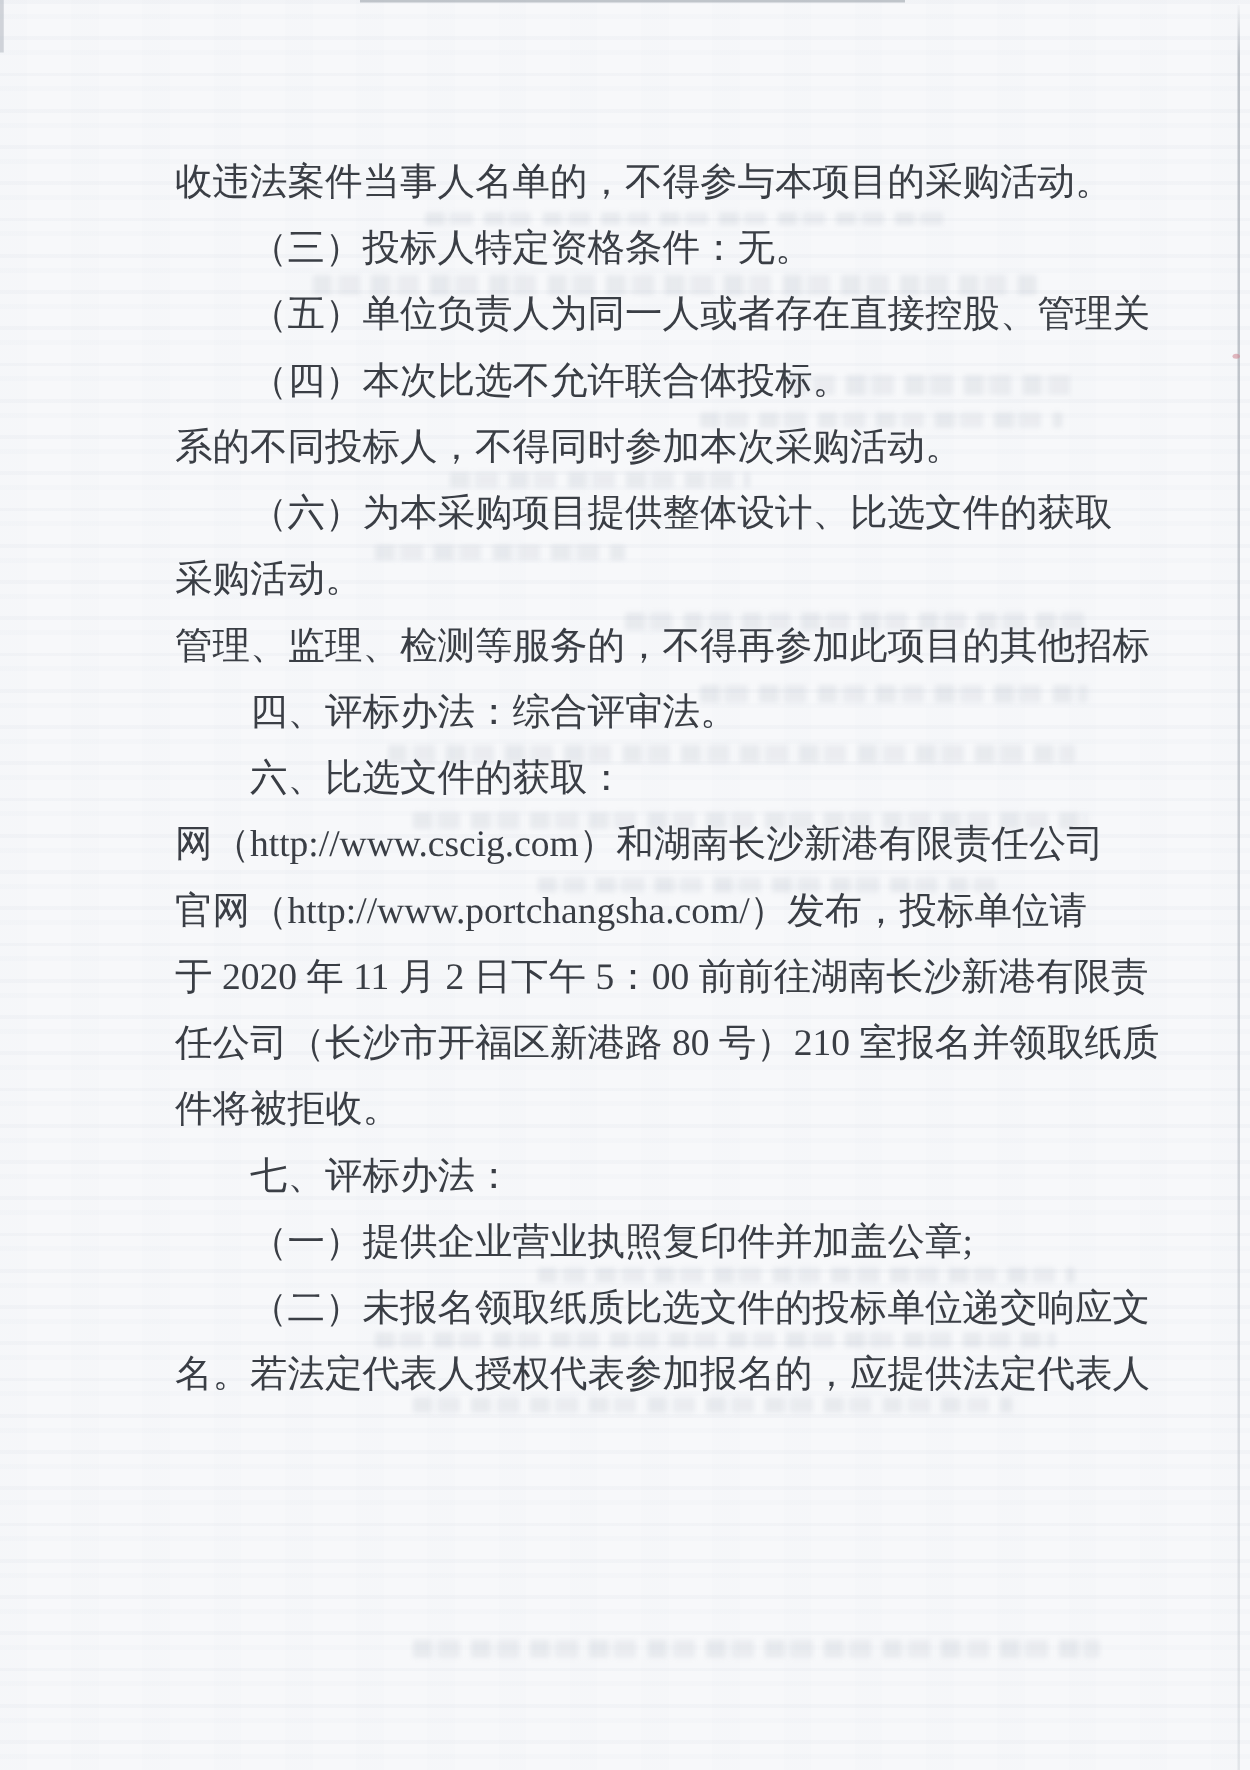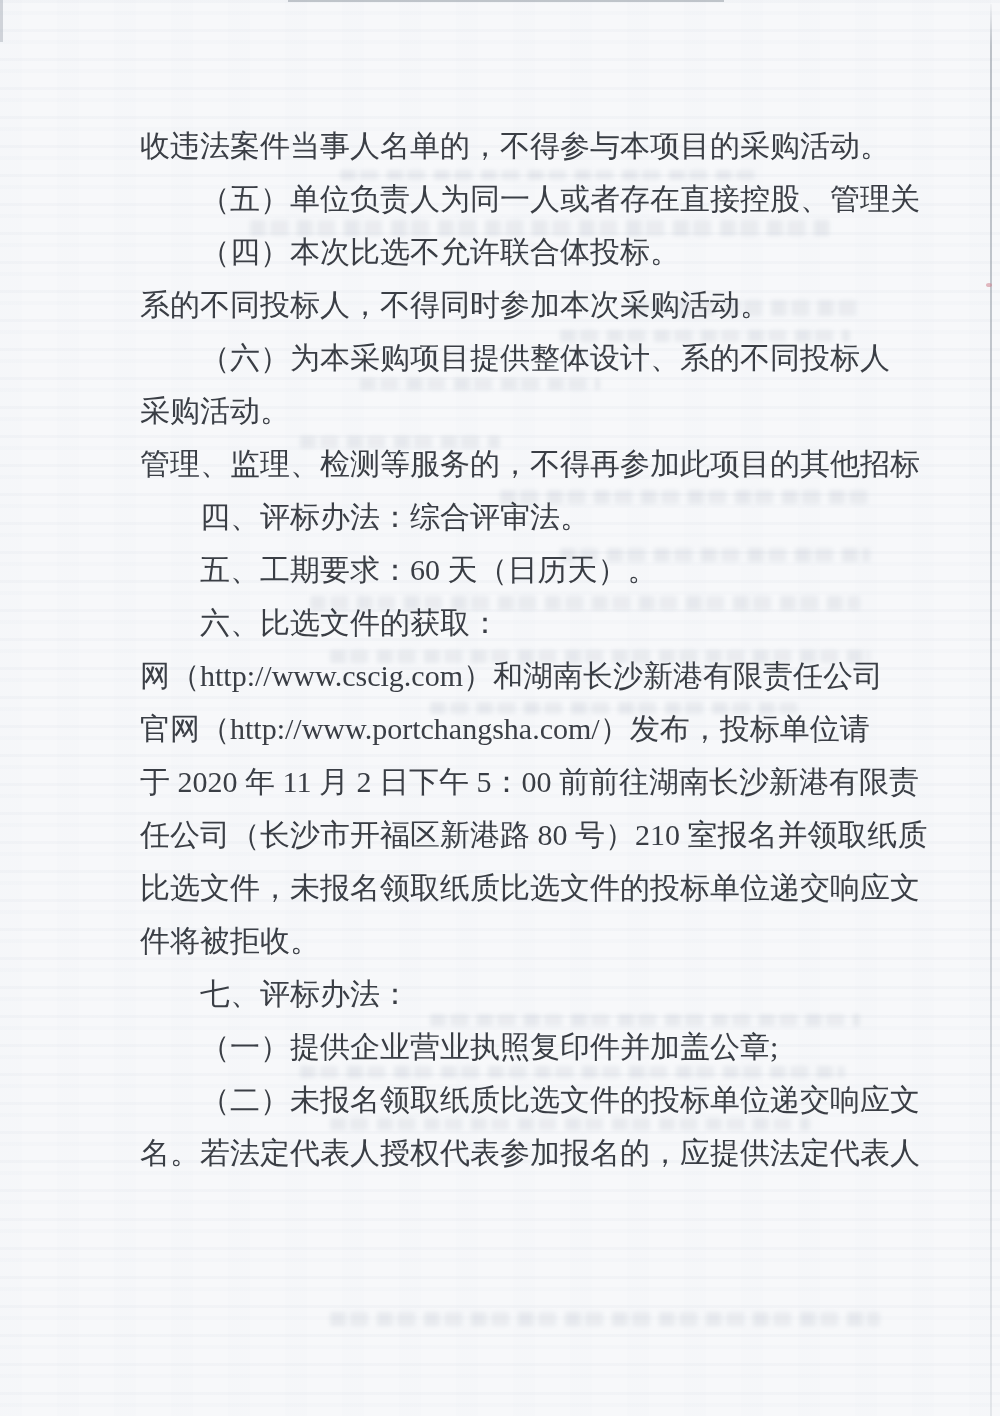--- a/index.html
+++ b/index.html
@@ -105,34 +105,33 @@
   <div class="ghost" style="top:1118px;left:330px;width:480px;height:12px;"></div>
   <div class="ghost" style="top:1312px;left:330px;width:550px;height:14px;"></div>
 
   <div class="edge-top"></div>
   <div class="edge-right"></div>
   <div class="edge-left"></div>
   <div class="artifact-dot"></div>
 
   <div class="textblock">
     <div class="line">收违法案件当事人名单的，不得参与本项目的采购活动。</div>
+    <div class="line indent">（三）投标人特定资格条件：无。</div>
     <div class="line indent">（五）单位负责人为同一人或者存在直接控股、管理关</div>
     <div class="line indent">（四）本次比选不允许联合体投标。</div>
     <div class="line">系的不同投标人，不得同时参加本次采购活动。</div>
-    <div class="line indent">（六）为本采购项目提供整体设计、系的不同投标人</div>
+    <div class="line indent">（六）为本采购项目提供整体设计、比选文件的获取</div>
     <div class="line">采购活动。</div>
     <div class="line">管理、监理、检测等服务的，不得再参加此项目的其他招标</div>
     <div class="line indent">四、评标办法：综合评审法。</div>
-    <div class="line indent">五、工期要求：60 天（日历天）。</div>
     <div class="line indent">六、比选文件的获取：</div>
     <div class="line">网（http://www.cscig.com）和湖南长沙新港有限责任公司</div>
     <div class="line">官网（http://www.portchangsha.com/）发布，投标单位请</div>
     <div class="line">于 2020 年 11 月 2 日下午 5：00 前前往湖南长沙新港有限责</div>
     <div class="line">任公司（长沙市开福区新港路 80 号）210 室报名并领取纸质</div>
-    <div class="line">比选文件，未报名领取纸质比选文件的投标单位递交响应文</div>
     <div class="line">件将被拒收。</div>
     <div class="line indent">七、评标办法：</div>
     <div class="line indent">（一）提供企业营业执照复印件并加盖公章;</div>
     <div class="line indent">（二）未报名领取纸质比选文件的投标单位递交响应文</div>
     <div class="line">名。若法定代表人授权代表参加报名的，应提供法定代表人</div>
   </div>
 
 </div>
 
 </body></html>

